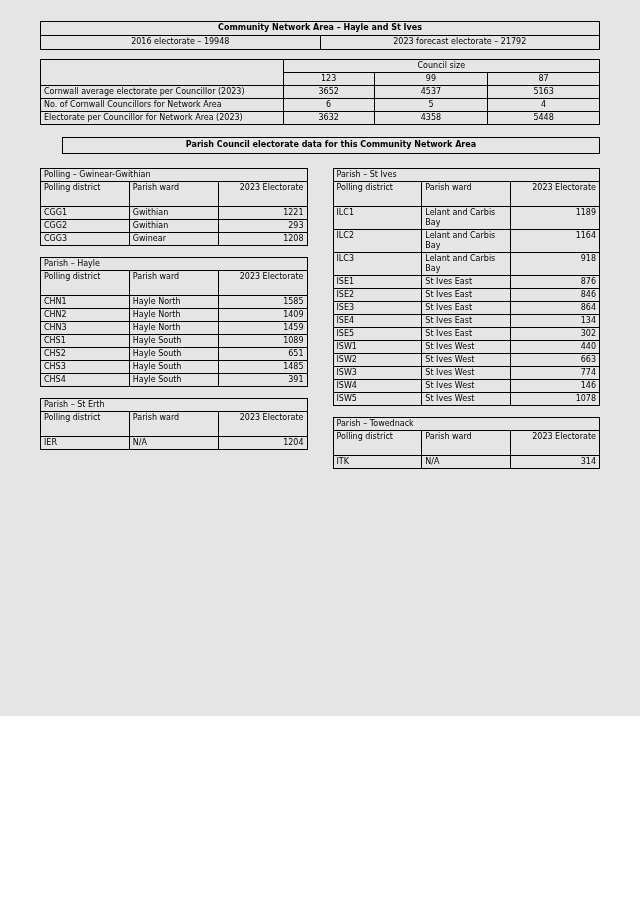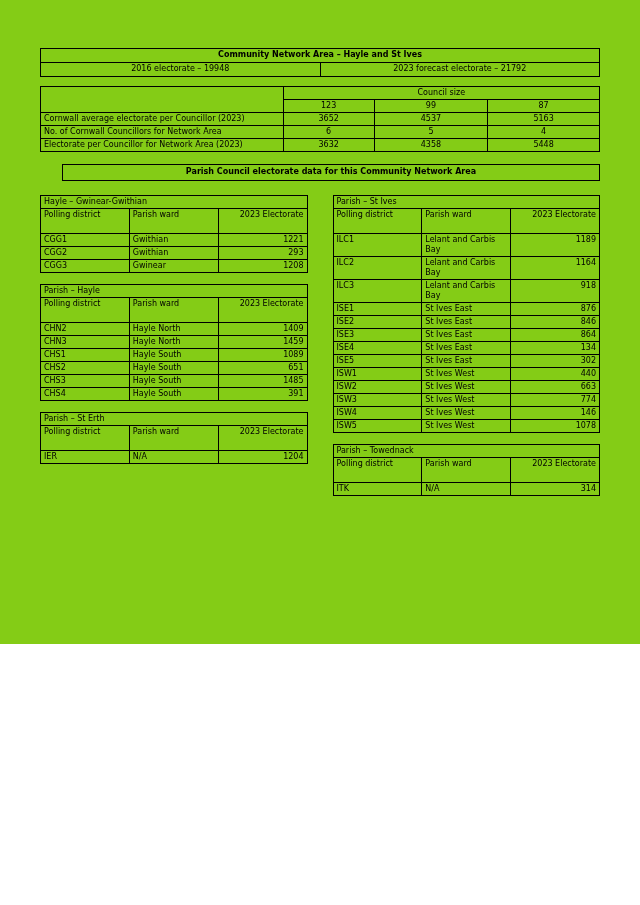--- a/index.html
+++ b/index.html
@@ -3,28 +3,28 @@
 <meta charset="utf-8">
 <style>
   html, body {
     margin: 0;
     padding: 0;
     background: #ffffff;
   }
   .page {
     position: relative;
     width: 640px;
-    height: 644px;
-    background: #84cc16;
+    height: 716px;
+    background: #e5e5e5;
     font-family: "DejaVu Sans", "Liberation Sans", sans-serif;
     font-size: 8px;
     color: #000000;
     overflow: hidden;
     box-sizing: border-box;
-    padding: 48px 40px 0 40px;
+    padding: 21px 40px 0 40px;
   }
   table {
     border-collapse: collapse;
     width: 100%;
     table-layout: fixed;
   }
   td, th {
     border: 1px solid #000000;
     padding: 1px 3px;
     line-height: 10px;
@@ -128,21 +128,21 @@
   </tbody>
     </table>
 
   <div class="banner">Parish Council electorate data for this Community Network Area</div>
 
   <div class="parish-area">
     <div class="parish-col">
         <table class="parish-table">
           <tbody>
             <tr>
-              <td colspan="3" class="pt-title">Hayle – Gwinear-Gwithian</td>
+              <td colspan="3" class="pt-title">Polling – Gwinear-Gwithian</td>
             </tr>
             <tr>
               <td class="pt-h c0">Polling district</td>
               <td class="pt-h c1">Parish ward</td>
               <td class="pt-h c2">2023 Electorate</td>
             </tr>
             <tr>
               <td class="c0">CGG1</td>
               <td class="c1">Gwithian</td>
               <td class="c2">1221</td>
@@ -163,20 +163,25 @@
           <tbody>
             <tr>
               <td colspan="3" class="pt-title">Parish – Hayle</td>
             </tr>
             <tr>
               <td class="pt-h c0">Polling district</td>
               <td class="pt-h c1">Parish ward</td>
               <td class="pt-h c2">2023 Electorate</td>
             </tr>
             <tr>
+              <td class="c0">CHN1</td>
+              <td class="c1">Hayle North</td>
+              <td class="c2">1585</td>
+            </tr>
+            <tr>
               <td class="c0">CHN2</td>
               <td class="c1">Hayle North</td>
               <td class="c2">1409</td>
             </tr>
             <tr>
               <td class="c0">CHN3</td>
               <td class="c1">Hayle North</td>
               <td class="c2">1459</td>
             </tr>
             <tr>

